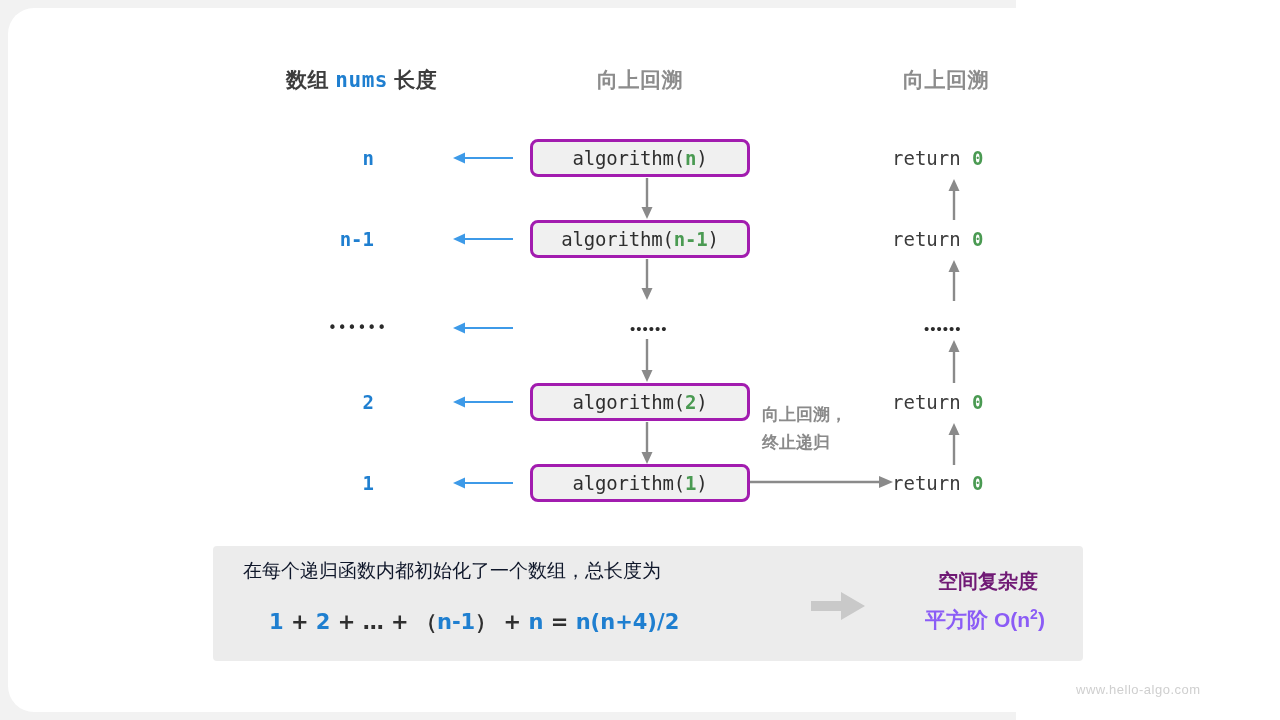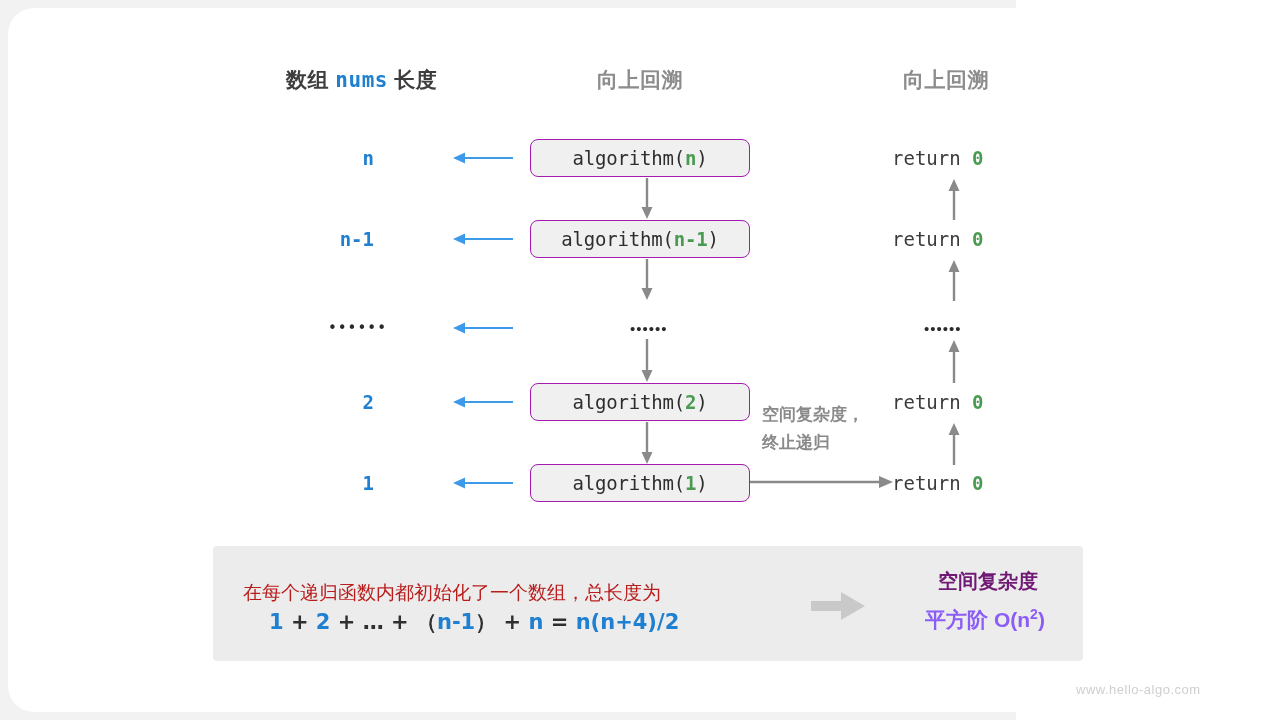--- a/index.html
+++ b/index.html
@@ -83,21 +83,21 @@
 
   
   .code-box {
     position: absolute;
     left: 522px;
     transform: translateY(-50%);
     width: 220px;
     height: 38px;
     box-sizing: border-box;
     background: #f0f0f0;
-    border: 1px solid #a21caf;
+    border: 3px solid #a21caf;
     border-radius: 8px;
     display: flex;
     align-items: center;
     justify-content: center;
     font-family: "DejaVu Sans Mono", monospace;
     font-size: 19px;
     color: #2e2e2e;
     letter-spacing: -0.2px;
   }
   .arg { color: #4a9a52; font-weight: bold; }
@@ -174,23 +174,23 @@
     left: 205px;
     top: 538px;
     width: 870px;
     height: 115px;
     background: #ececec;
     border-radius: 4px;
   }
   .sum-line1 {
     position: absolute;
     left: 30px;
-    top: 34px;
+    top: 12px;
     font-size: 19px;
-    color: #b91c1c;
+    color: #0f172a;
     white-space: nowrap;
     font-family: Liberation Serif, serif;
   }
   .sum-line2 {
     position: absolute;
     left: 56px;
     top: 62px;
     font-size: 21px;
     font-weight: bold;
     color: #2f2f2f;
@@ -367,21 +367,21 @@
         <span class="ret-zero">0</span>
       </div>
     </div>
 
     <svg class="h-arrow" viewBox="0 0 144 16">
       <line x1="0" y1="8" x2="131" y2="8" stroke="#8a8a8a" stroke-width="2.6"></line>
       <polygon points="143,8 129,2 129,14" fill="#8a8a8a"></polygon>
     </svg>
 
     <div class="trigger-note">
-      <div>空间复杂度，</div>
+      <div>向上回溯，</div>
       <div>终止递归</div>
     </div>
 
     <div class="summary">
       <div class="sum-line1">在每个递归函数内都初始化了一个数组，总长度为</div>
 
       <div class="sum-line2">
         <span class="b">1</span>
         <span class="pl">+</span>
         <span class="b">2</span>

